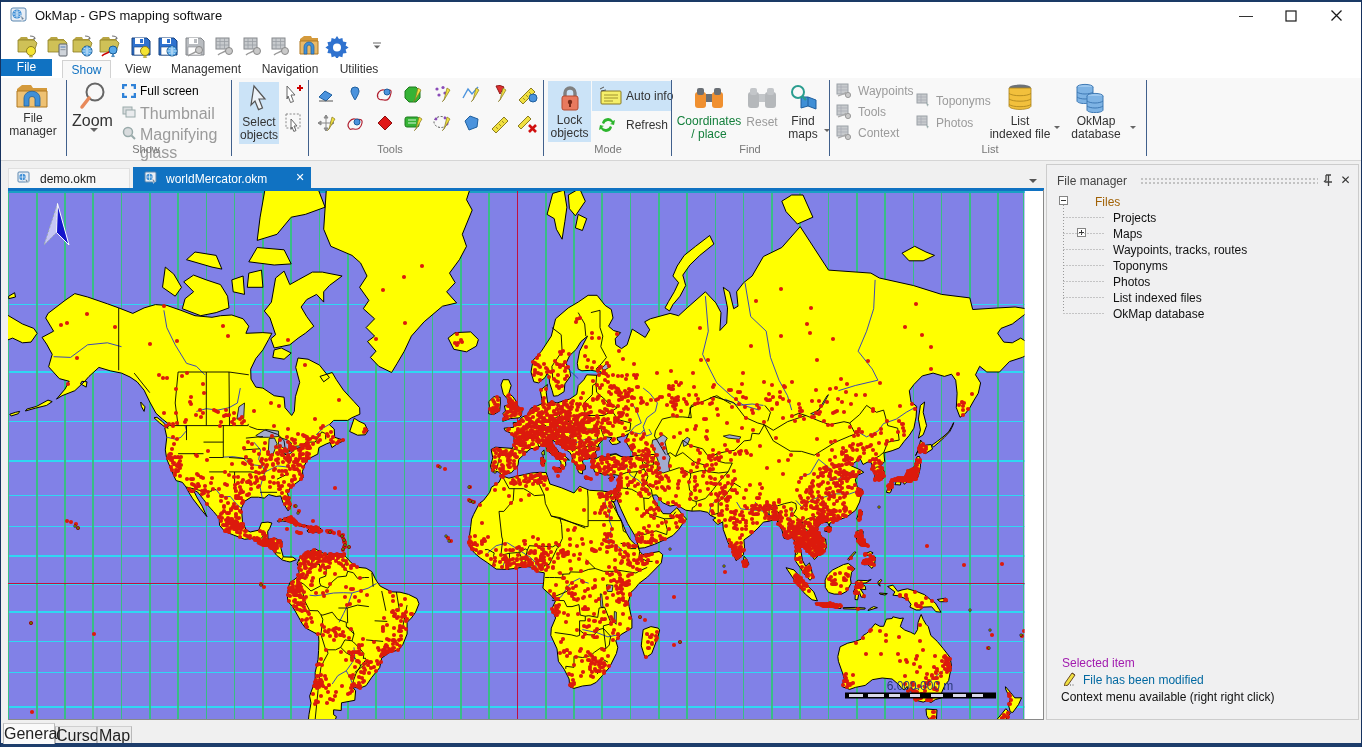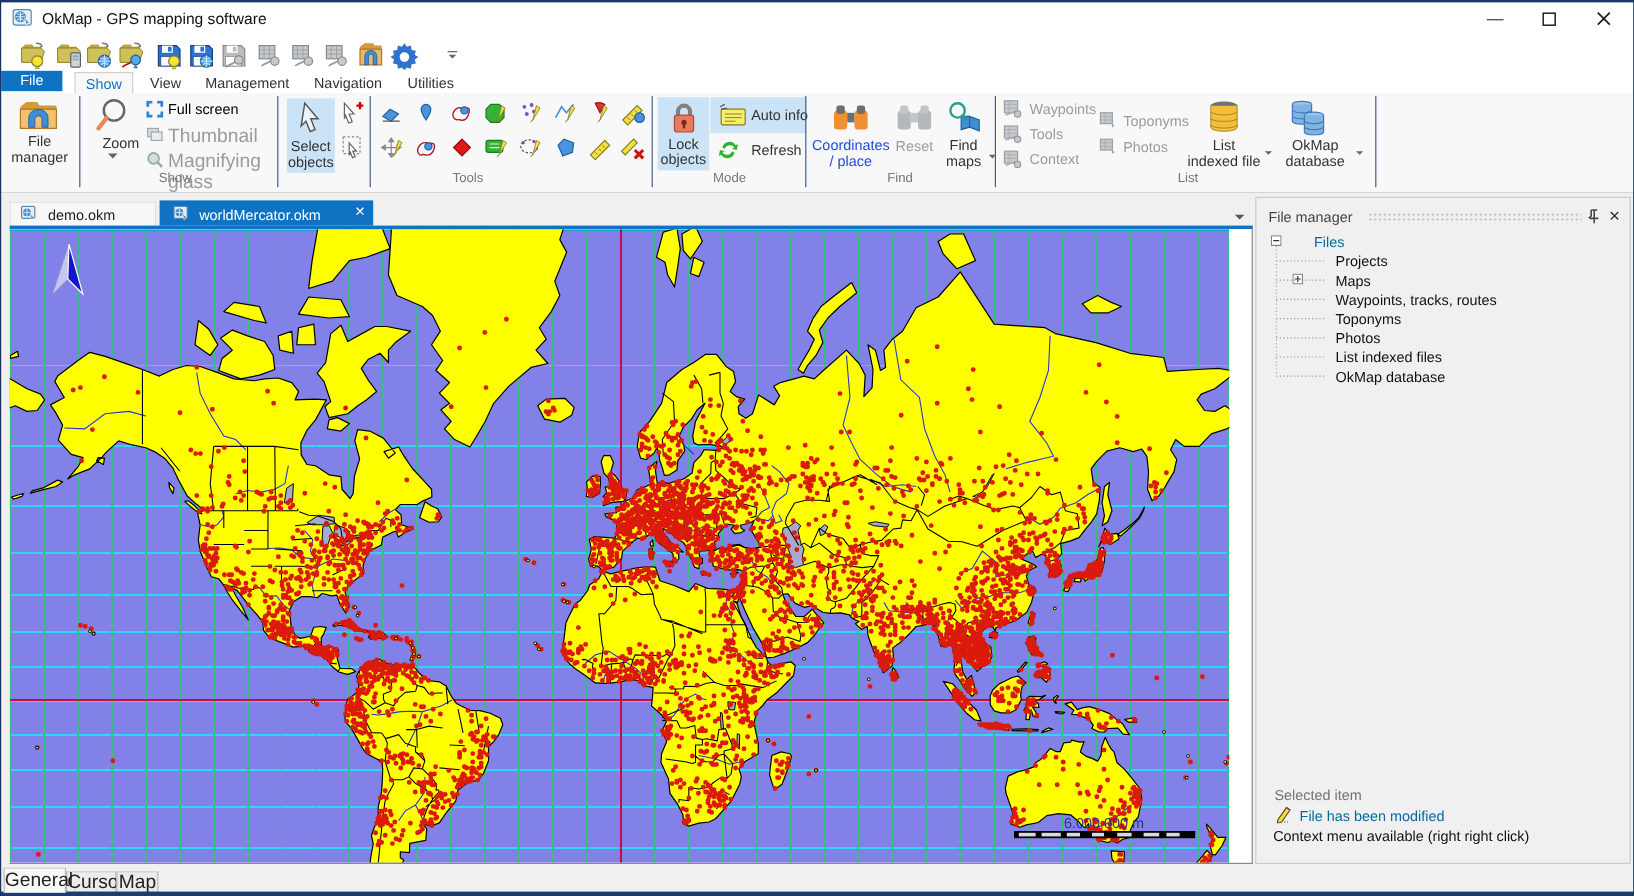--- a/index.html
+++ b/index.html
@@ -187,21 +187,21 @@
       <path d="M9 23v-8a6.5 5.5 0 0 1 16 0v8h-5v-7a3 2.5 0 0 0-6 0v7z" fill="#3f8fd6" stroke="#1f5f9e" stroke-width="0.8"></path>
     </svg>
   </div>
 <div class="abs" style="left:4px;top:112px;width:58px;height:26px;font-size:12px;color:#333;text-align:center;line-height:13px">File<br>manager</div>
 <div class="abs" style="left:79px;top:82px;width:28px;height:28px">
     <svg width="28" height="28" viewBox="0 0 28 28">
       <circle cx="16" cy="10" r="8.5" fill="none" stroke="#666" stroke-width="2"></circle>
       <path d="M10 16l-7 9" stroke="#e8895a" stroke-width="3.5" stroke-linecap="round"></path>
     </svg>
   </div>
-<div class="abs" style="left:72px;top:112px;width:44px;height:14px;font-size:12px;color:#333;text-align:right">Zoom</div>
+<div class="abs" style="left:72px;top:112px;width:44px;height:14px;font-size:16px;color:#333;text-align:left">Zoom</div>
 <div class="abs" style="left:89px;top:127px;width:10px;height:6px">
     <svg width="10" height="6" viewBox="0 0 10 6">
       <path d="M1 1l4 4 4-4z" fill="#666"></path>
     </svg>
   </div>
 <div class="abs" style="left:122px;top:84px;width:14px;height:14px">
     <svg width="14" height="14" viewBox="0 0 14 14">
       <path d="M1 5V1h4M9 1h4v4M13 9v4H9M5 13H1V9" stroke="#2f82d8" stroke-width="2.6" fill="none"></path>
     </svg>
   </div>
@@ -370,21 +370,21 @@
 <div class="abs glabel" style="left:580px;top:143px;width:56px">Mode</div>
 <div class="abs" style="left:693px;top:84px;width:32px;height:30px">
     <svg width="32" height="30" viewBox="0 0 32 30">
       <rect x="2" y="8" width="11" height="16" rx="3" fill="#f09030"></rect>
       <rect x="19" y="8" width="11" height="16" rx="3" fill="#f09030"></rect>
       <rect x="4" y="4" width="7" height="7" rx="2" fill="#6a6f75"></rect>
       <rect x="21" y="4" width="7" height="7" rx="2" fill="#6a6f75"></rect>
       <rect x="13" y="10" width="6" height="8" fill="#6a6f75"></rect>
     </svg>
   </div>
-<div class="abs" style="left:676px;top:115px;width:66px;height:26px;font-size:12px;color:#1d4ed8;text-align:center;line-height:13px">Coordinates<br>/ place</div>
+<div class="abs" style="left:676px;top:115px;width:66px;height:26px;font-size:12px;color:#15803d;text-align:center;line-height:13px">Coordinates<br>/ place</div>
 <div class="abs" style="left:746px;top:84px;width:32px;height:30px">
     <svg width="32" height="30" viewBox="0 0 32 30">
       <rect x="2" y="8" width="11" height="16" rx="3" fill="#b5b8bb"></rect>
       <rect x="19" y="8" width="11" height="16" rx="3" fill="#b5b8bb"></rect>
       <rect x="4" y="4" width="7" height="7" rx="2" fill="#c3c6c9"></rect>
       <rect x="21" y="4" width="7" height="7" rx="2" fill="#c3c6c9"></rect>
       <rect x="13" y="10" width="6" height="8" fill="#c3c6c9"></rect>
     </svg>
   </div>
 <div class="abs gray" style="left:744px;top:115px;width:36px;height:13px;font-size:12px;text-align:center">Reset</div>
@@ -562,21 +562,21 @@
 <div id="panel" class="abs"></div>
 <div id="ph" class="abs">File manager</div>
 <div class="abs dothatch" style="left:1140px;top:177px;width:178px;height:9px"></div>
 <div class="abs" style="left:1322px;top:174px;width:12px;height:13px">
     <svg width="12" height="13" viewBox="0 0 12 13">
       <path d="M4 1h5M6.5 1v7M3 8h7M6.5 8v4" stroke="#444" stroke-width="1.3" fill="none"></path>
       <path d="M4 1v5l-2 2" stroke="#444" stroke-width="1.3" fill="none"></path>
     </svg>
   </div>
 <div class="abs" style="left:1340px;top:175px;width:11px;height:11px;color:#333;font-size:12px;line-height:11px;text-align:center">✕</div>
-<div class="abs tree" style="left:1095px;top:195px;height:13px;font-size:12px;color:#0369a1;white-space:nowrap">Files</div>
+<div class="abs tree" style="left:1095px;top:195px;height:13px;font-size:12px;color:#a16207;white-space:nowrap">Files</div>
 <div class="abs tree" style="left:1113px;top:211px;height:13px;font-size:12px;color:#111;white-space:nowrap">Projects</div>
 <div class="abs tree" style="left:1113px;top:227px;height:13px;font-size:12px;color:#111;white-space:nowrap">Maps</div>
 <div class="abs tree" style="left:1113px;top:243px;height:13px;font-size:12px;color:#111;white-space:nowrap">Waypoints, tracks, routes</div>
 <div class="abs tree" style="left:1113px;top:259px;height:13px;font-size:12px;color:#111;white-space:nowrap">Toponyms</div>
 <div class="abs tree" style="left:1113px;top:275px;height:13px;font-size:12px;color:#111;white-space:nowrap">Photos</div>
 <div class="abs tree" style="left:1113px;top:291px;height:13px;font-size:12px;color:#111;white-space:nowrap">List indexed files</div>
 <div class="abs tree" style="left:1113px;top:307px;height:13px;font-size:12px;color:#111;white-space:nowrap">OkMap database</div>
 <div class="abs" style="left:1059px;top:196px;width:9px;height:9px">
     <svg width="9" height="9" viewBox="0 0 9 9">
       <rect x="0.5" y="0.5" width="8" height="8" fill="#fff" stroke="#848484"></rect>
@@ -592,21 +592,21 @@
 <svg class="abs" style="left:1063px;top:200px" width="50" height="115" viewBox="0 0 50 115">
     <path d="M0.5 5v108" stroke="#999" stroke-width="1" stroke-dasharray="1 2" fill="none"></path>
     <path d="M0.5 17.5h42" stroke="#999" stroke-width="1" stroke-dasharray="1 2" fill="none"></path>
     <path d="M0.5 33.5h42" stroke="#999" stroke-width="1" stroke-dasharray="1 2" fill="none"></path>
     <path d="M0.5 49.5h42" stroke="#999" stroke-width="1" stroke-dasharray="1 2" fill="none"></path>
     <path d="M0.5 65.5h42" stroke="#999" stroke-width="1" stroke-dasharray="1 2" fill="none"></path>
     <path d="M0.5 81.5h42" stroke="#999" stroke-width="1" stroke-dasharray="1 2" fill="none"></path>
     <path d="M0.5 97.5h42" stroke="#999" stroke-width="1" stroke-dasharray="1 2" fill="none"></path>
     <path d="M0.5 113.5h42" stroke="#999" stroke-width="1" stroke-dasharray="1 2" fill="none"></path>
   </svg>
-<div class="abs" style="left:1062px;top:656px;width:200px;height:13px;font-size:12px;color:#737373">Selected item</div>
+<div class="abs" style="left:1062px;top:656px;width:200px;height:13px;font-size:12px;color:#a21caf">Selected item</div>
 <div class="abs" style="left:1062px;top:671px;width:14px;height:15px">
     <svg width="14" height="15" viewBox="0 0 14 15">
       <path d="M3 12L10 2l3 2-7 10-3.6 1.4z" fill="#f0e040" stroke="#6a4a28" stroke-width="1"></path>
       <path d="M10 2l3 2" stroke="#6a4a28"></path>
       <path d="M8 14h1M10.5 14h1" stroke="#555"></path>
     </svg>
   </div>
 <div class="abs" style="left:1083px;top:673px;width:220px;height:13px;font-size:12px;color:#0369a1">File has been modified</div>
 <div class="abs" style="left:1061px;top:690px;width:260px;height:13px;font-size:12px;color:#111">Context menu available (right right click)</div>
 <div id="btabs" class="abs"></div>

